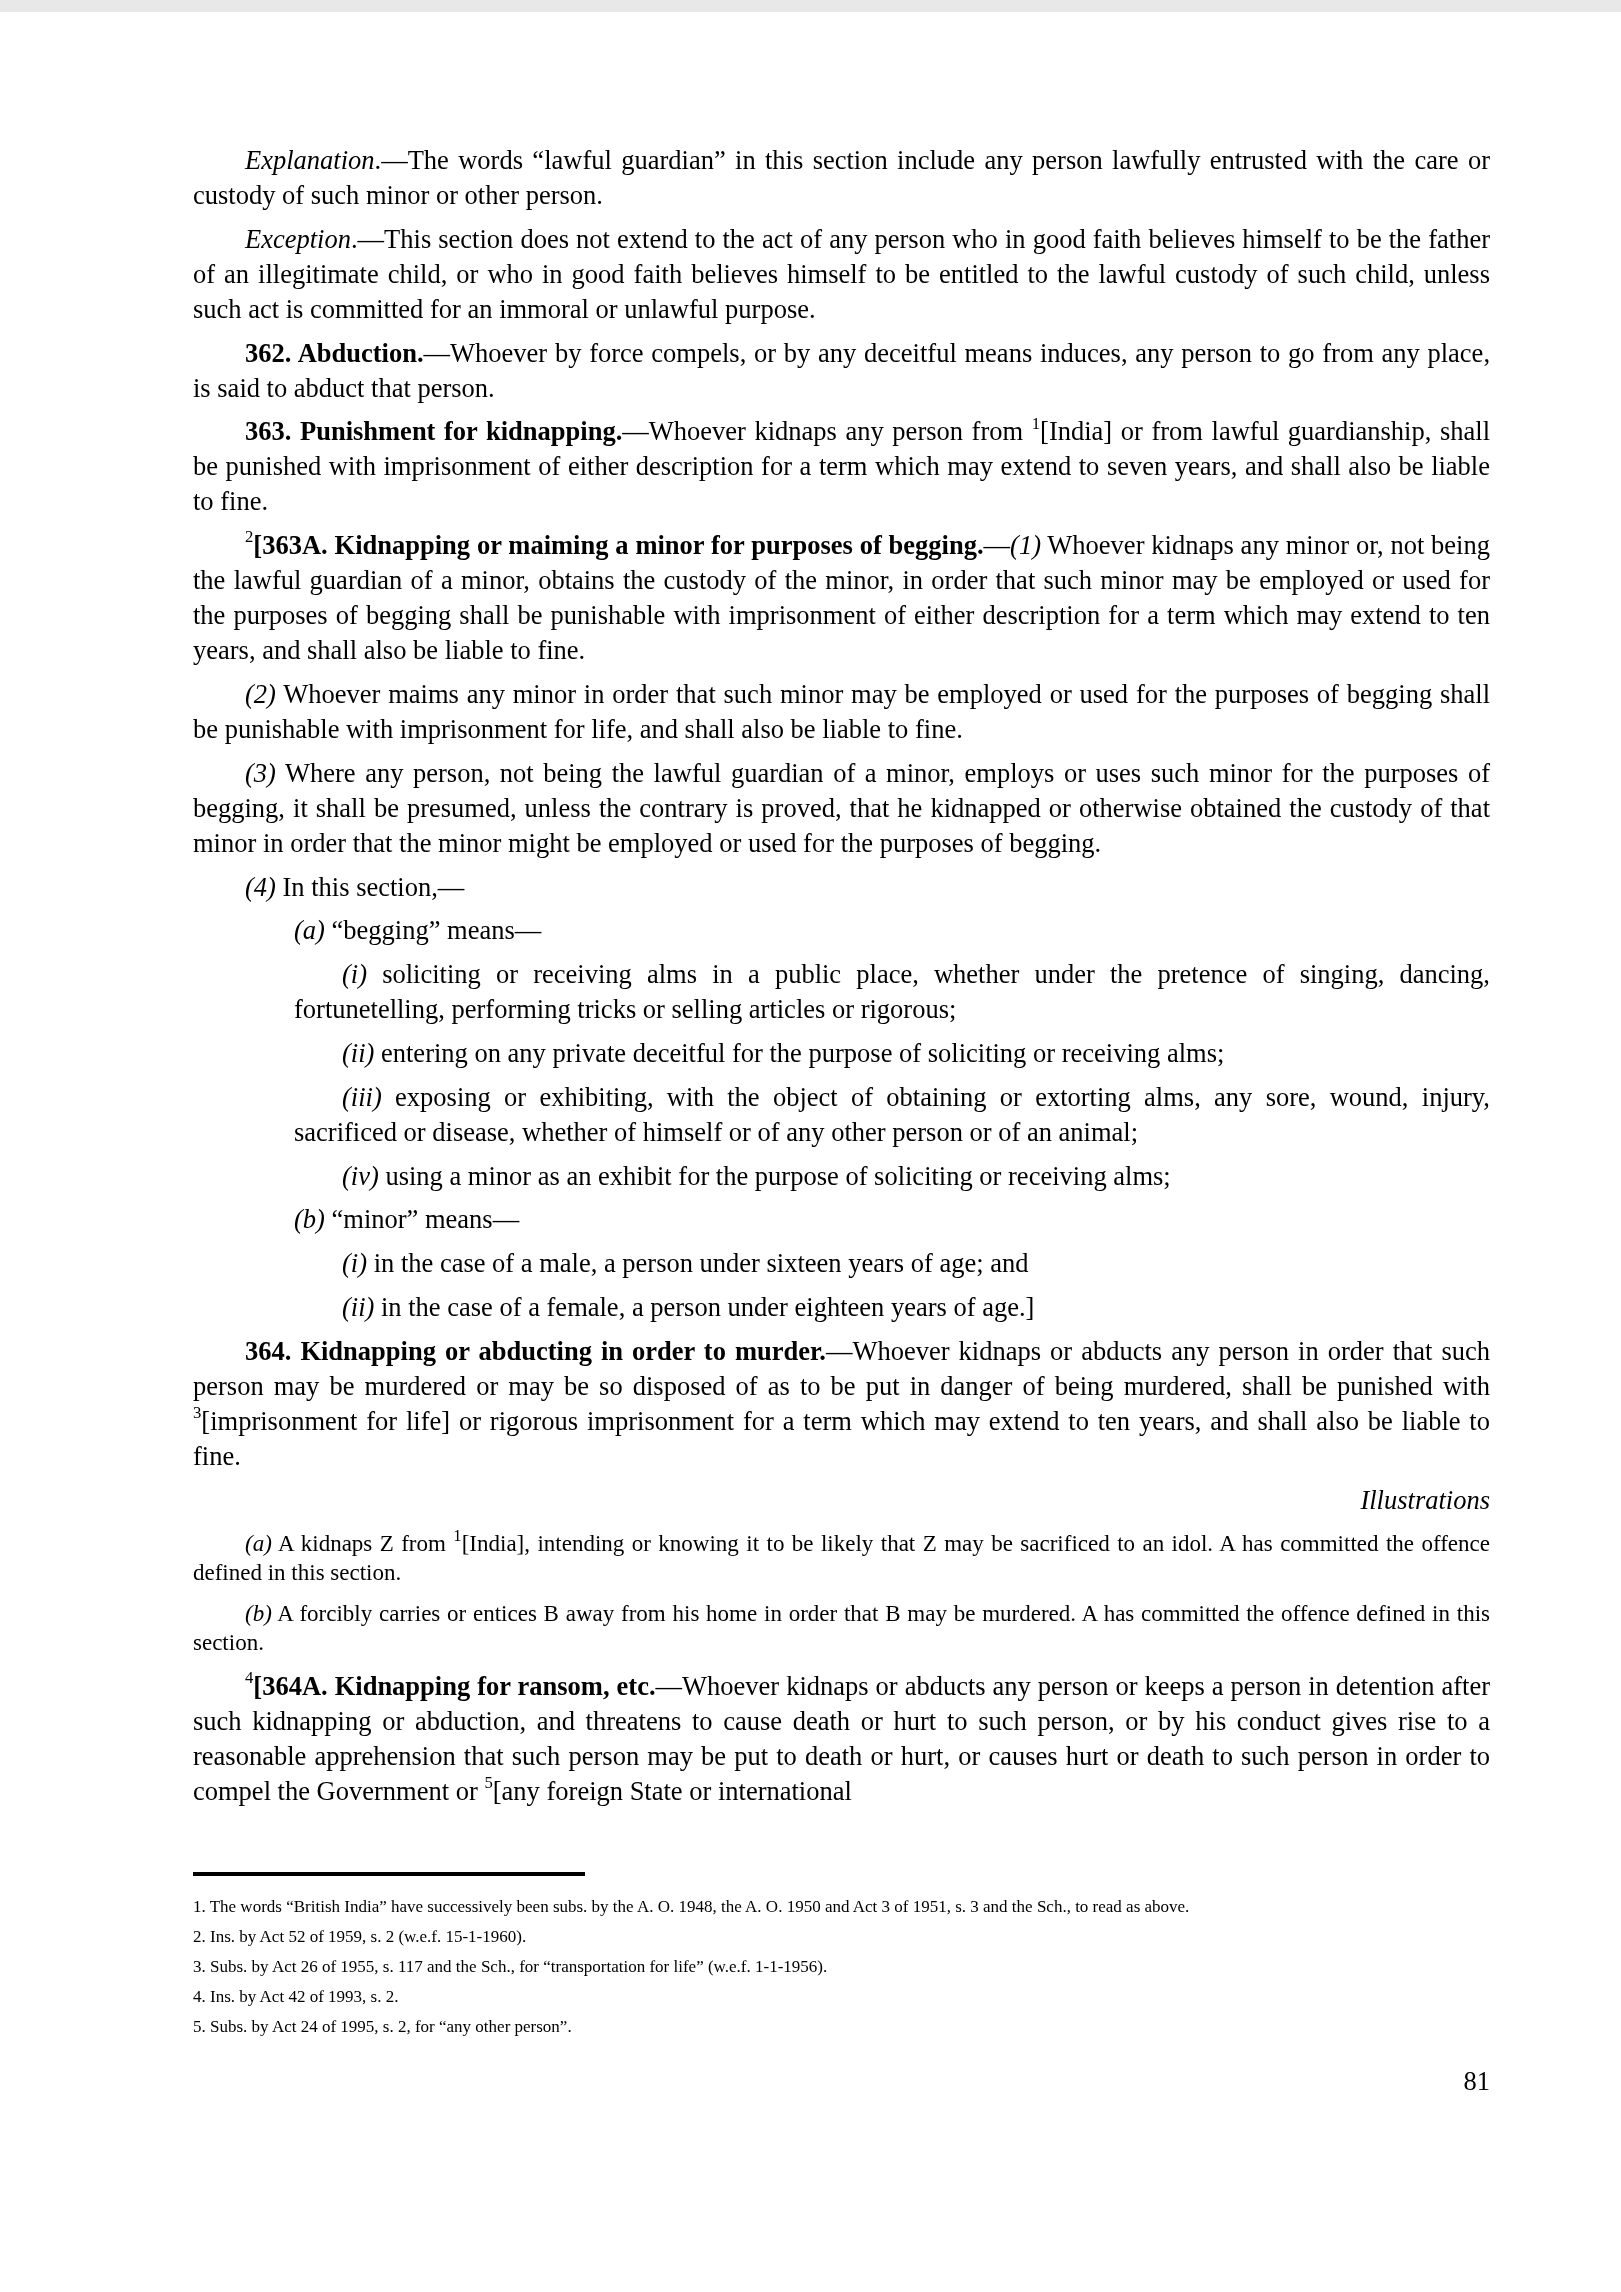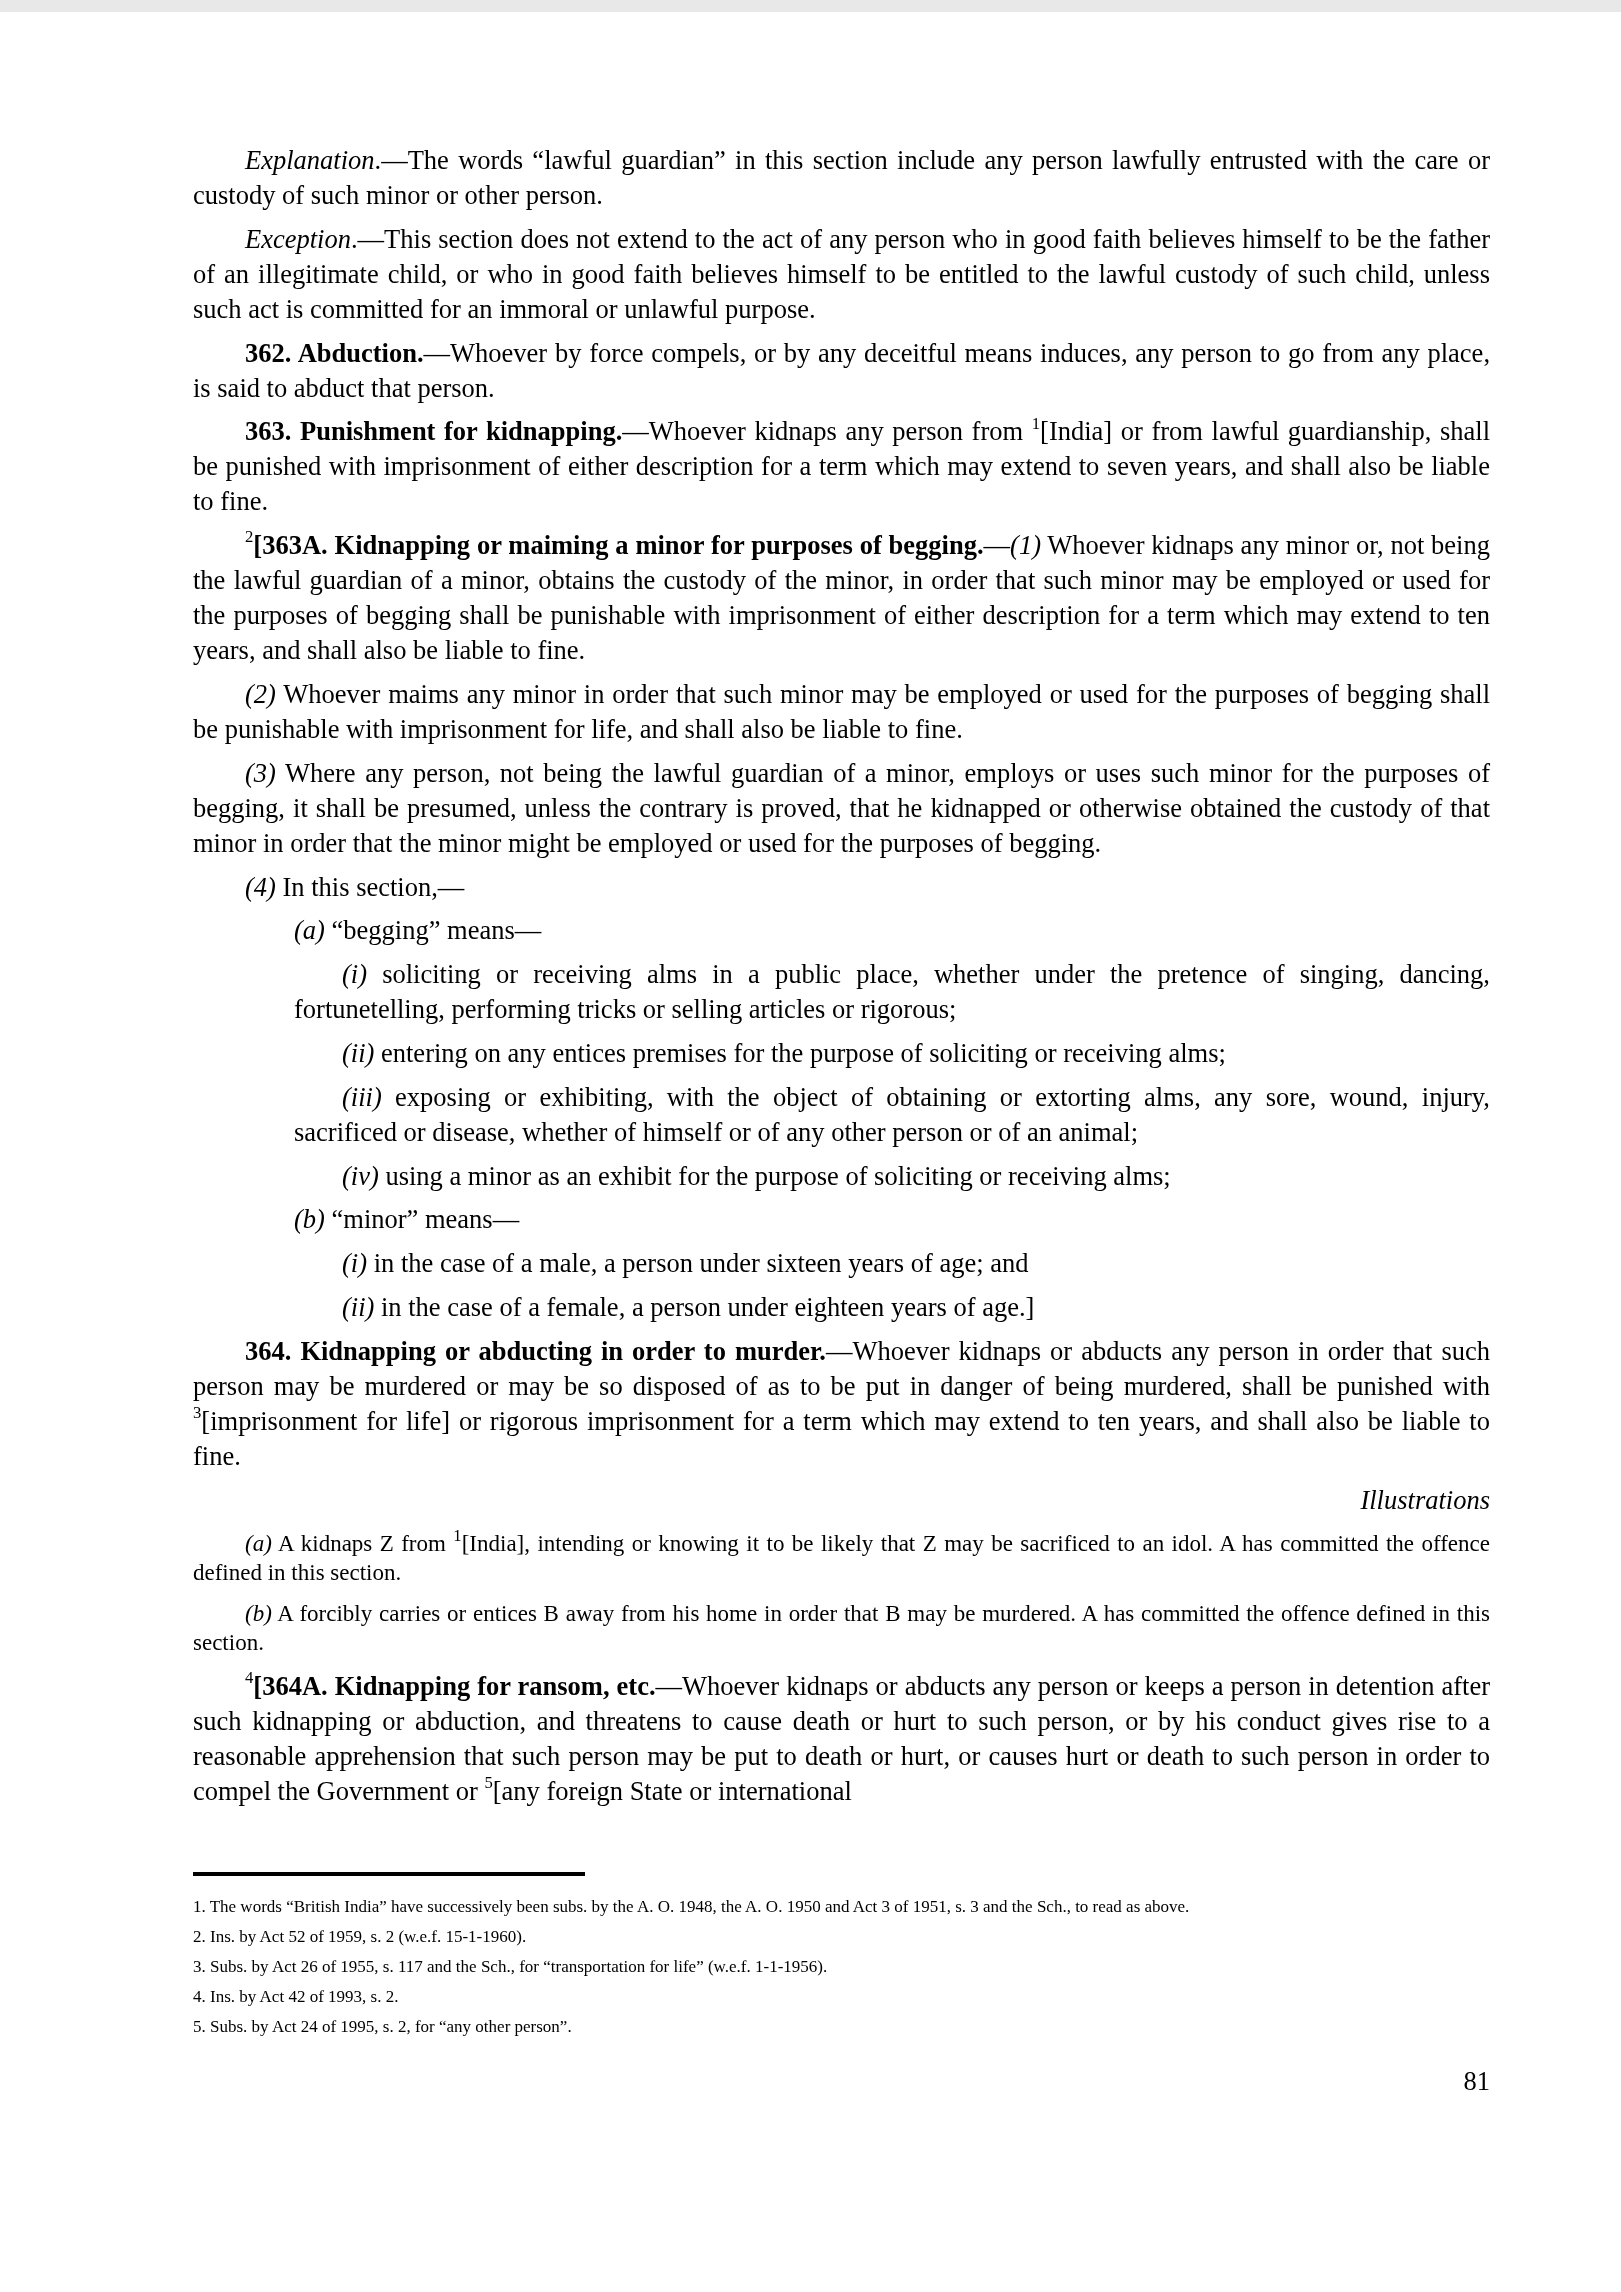--- a/index.html
+++ b/index.html
@@ -66,21 +66,21 @@
         <p class="body"><span class="i">Explanation</span><span class="">.—The words “lawful guardian” in this section include any person lawfully entrusted with the care or custody of such minor or other person.</span></p>
         <p class="body"><span class="i">Exception</span><span class="">.—This section does not extend to the act of any person who in good faith believes himself to be the father of an illegitimate child, or who in good faith believes himself to be entitled to the lawful custody of such child, unless such act is committed for an immoral or unlawful purpose.</span></p>
         <p class="body"><span class="b ">362. Abduction.</span><span class="">—Whoever by force compels, or by any deceitful means induces, any person to go from any place, is said to abduct that person.</span></p>
         <p class="body"><span class="b ">363. Punishment for kidnapping.</span><span class="">—Whoever kidnaps any person from </span><sup class="fnref">1</sup><span class="">[India] or from lawful guardianship, shall be punished with imprisonment of either description for a term which may extend to seven years, and shall also be liable to fine.</span></p>
         <p class="body"><sup class="fnref">2</sup><span class="b ">[363A. Kidnapping or maiming a minor for purposes of begging.</span><span class="">—</span><span class="i">(1)</span><span class=""> Whoever kidnaps any minor or, not being the lawful guardian of a minor, obtains the custody of the minor, in order that such minor may be employed or used for the purposes of begging shall be punishable with imprisonment of either description for a term which may extend to ten years, and shall also be liable to fine.</span></p>
         <p class="body"><span class="i">(2)</span><span class=""> Whoever maims any minor in order that such minor may be employed or used for the purposes of begging shall be punishable with imprisonment for life, and shall also be liable to fine.</span></p>
         <p class="body"><span class="i">(3)</span><span class=""> Where any person, not being the lawful guardian of a minor, employs or uses such minor for the purposes of begging, it shall be presumed, unless the contrary is proved, that he kidnapped or otherwise obtained the custody of that minor in order that the minor might be employed or used for the purposes of begging.</span></p>
         <p class="body"><span class="i">(4)</span><span class=""> In this section,—</span></p>
         <p class="list1"><span class="i">(a)</span><span class=""> “begging” means—</span></p>
         <p class="list2"><span class="i">(i)</span><span class=""> soliciting or receiving alms in a public place, whether under the pretence of singing, dancing, fortunetelling, performing tricks or selling articles or rigorous;</span></p>
-        <p class="list2"><span class="i">(ii)</span><span class=""> entering on any entices premises for the purpose of soliciting or receiving alms;</span></p>
+        <p class="list2"><span class="i">(ii)</span><span class=""> entering on any private deceitful for the purpose of soliciting or receiving alms;</span></p>
         <p class="list2"><span class="i">(iii)</span><span class=""> exposing or exhibiting, with the object of obtaining or extorting alms, any sore, wound, injury, sacrificed or disease, whether of himself or of any other person or of an animal;</span></p>
         <p class="list2"><span class="i">(iv)</span><span class=""> using a minor as an exhibit for the purpose of soliciting or receiving alms;</span></p>
         <p class="list1"><span class="i">(b)</span><span class=""> “minor” means—</span></p>
         <p class="list2"><span class="i">(i)</span><span class=""> in the case of a male, a person under sixteen years of age; and</span></p>
         <p class="list2"><span class="i">(ii)</span><span class=""> in the case of a female, a person under eighteen years of age.]</span></p>
         <p class="body"><span class="b ">364. Kidnapping or abducting in order to murder.</span><span class="">—Whoever kidnaps or abducts any person in order that such person may be murdered or may be so disposed of as to be put in danger of being murdered, shall be punished with </span><sup class="fnref">3</sup><span class="">[imprisonment for life] or rigorous imprisonment for a term which may extend to ten years, and shall also be liable to fine.</span></p>
         <p class="center"><span class="i">Illustrations</span></p>
         <p class="illus"><span class="i">(a)</span><span class=""> A kidnaps Z from </span><sup class="fnref">1</sup><span class="">[India], intending or knowing it to be likely that Z may be sacrificed to an idol. A has committed the offence defined in this section.</span></p>
         <p class="illus"><span class="i">(b)</span><span class=""> A forcibly carries or entices B away from his home in order that B may be murdered. A has committed the offence defined in this section.</span></p>
         <p class="body"><sup class="fnref">4</sup><span class="b ">[364A. Kidnapping for ransom, etc.</span><span class="">—Whoever kidnaps or abducts any person or keeps a person in detention after such kidnapping or abduction, and threatens to cause death or hurt to such person, or by his conduct gives rise to a reasonable apprehension that such person may be put to death or hurt, or causes hurt or death to such person in order to compel the Government or </span><sup class="fnref">5</sup><span class="">[any foreign State or international</span></p>

